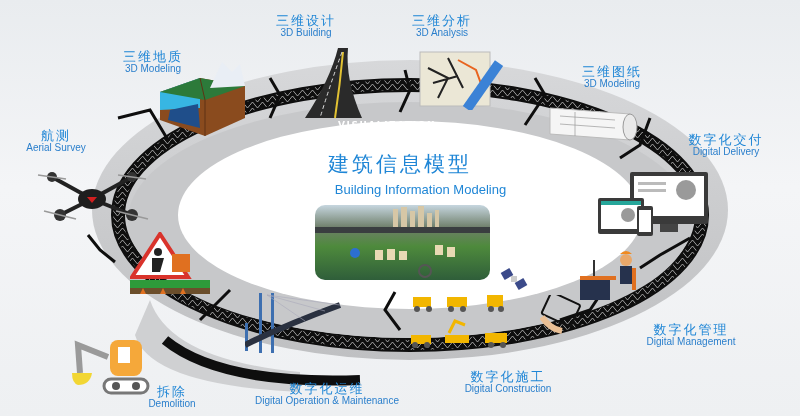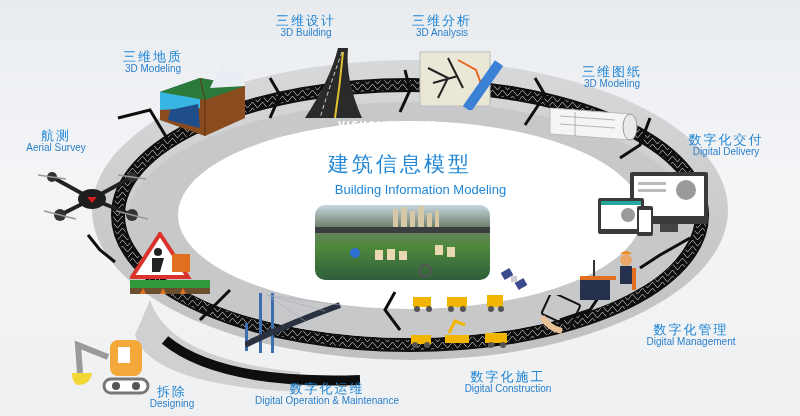--- a/index.html
+++ b/index.html
@@ -263,21 +263,21 @@
   <div class="lbl" style="left:460px;top:370px;width:96px;">
     <div class="zh">数字化施工</div>
     <div class="en">Digital Construction</div>
   </div>
   <div class="lbl" style="left:244px;top:382px;width:166px;">
     <div class="zh">数字化运维</div>
     <div class="en">Digital Operation &amp; Maintenance</div>
   </div>
   <div class="lbl" style="left:140px;top:385px;width:64px;">
     <div class="zh">拆除</div>
-    <div class="en">Designing</div>
+    <div class="en">Demolition</div>
   </div>
   <div class="lbl" style="left:20px;top:122px;width:72px;margin-top:7px;">
     <div class="zh">航测</div>
     <div class="en">Aerial Survey</div>
   </div>
   <div class="lbl" style="left:120px;top:50px;width:66px;">
     <div class="zh">三维地质</div>
     <div class="en">3D Modeling</div>
   </div>
 

